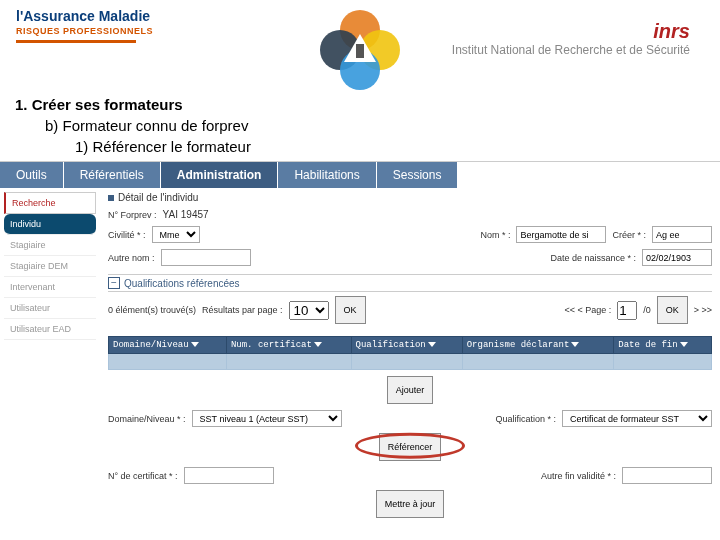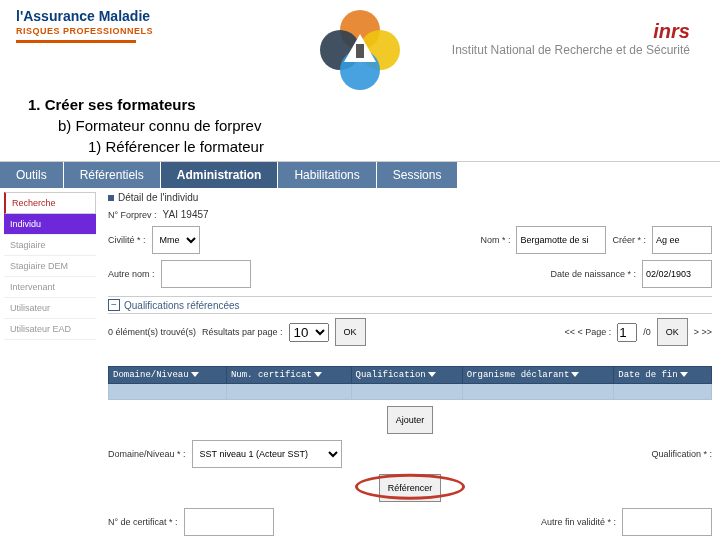--- a/index.html
+++ b/index.html
@@ -13,44 +13,44 @@
   .venn .c { position: absolute; width: 40px; height: 40px; border-radius: 50%; opacity: 0.9; }
   .venn .c1 { background: #e67e22; top: 0; left: 20px; }
   .venn .c2 { background: #2c3e50; top: 20px; left: 0; }
   .venn .c3 { background: #f1c40f; top: 20px; left: 40px; }
   .venn .c4 { background: #3498db; top: 40px; left: 20px; }
   .venn .warn { position: absolute; top: 24px; left: 24px; width: 0; height: 0; border-left: 16px solid transparent; border-right: 16px solid transparent; border-bottom: 28px solid #fff; z-index: 2; }
   .venn .warn-fig { position: absolute; top: 34px; left: 36px; width: 8px; height: 14px; background: #555; z-index: 3; }
   .inrs { position: absolute; top: 20px; right: 30px; text-align: right; }
   .inrs-name { color: #b22222; font-weight: bold; font-style: italic; font-size: 20px; }
   .inrs-sub { color: #888; font-size: 12px; }
-  .slide-title { padding: 4px 28px; line-height: 1.4; font-size: 15px; }
+  .slide-title { padding: 4px 15px; line-height: 1.4; font-size: 15px; }
   .slide-title .l1 { font-weight: bold; }
   .slide-title .l2 { margin-left: 30px; }
   .slide-title .l3 { margin-left: 60px; }
   .app { border-top: 1px solid #ccc; }
   .topnav { display: flex; background: #fff; }
   .topnav div { padding: 6px 16px; font-size: 12px; color: #fff; background: #5a7ca3; border-right: 1px solid #fff; }
   .topnav div.admin { background: #3d5d82; font-weight: bold; }
   .body { display: flex; }
   .sidebar { width: 100px; background: #fff; padding: 4px; }
   .sidebar div { padding: 5px 6px; font-size: 9px; color: #999; border-bottom: 1px solid #eee; }
   .sidebar .recherche { background: #fff; color: #b22222; border: 1px solid #ccc; border-left: 2px solid #b22222; }
-  .sidebar .individu { background: #6d28d9; color: #fff; }
+  .sidebar .individu { background: #0c4a6e; color: #fff; border-radius: 6px; }
   .main { flex: 1; padding: 4px 8px; font-size: 10px; color: #333; }
   .panel-title { font-size: 10px; font-weight: normal; color: #333; margin-bottom: 6px; }
   .panel-title .sq { display: inline-block; width: 6px; height: 6px; background: #3d5d82; margin-right: 4px; }
   .row { display: flex; align-items: center; gap: 6px; margin-bottom: 6px; flex-wrap: nowrap; }
   .row label { font-size: 9px; color: #333; white-space: nowrap; }
-  .row input[type=text], .row select { font-size: 9px; padding: 1px 3px; border: 1px solid #aaa; background: #fff; height: 28px; }
+  .row input[type=text], .row select { font-size: 9px; padding: 1px 3px; border: 1px solid #aaa; background: #fff; height: 17px; }
   .row input[type=text] { width: 90px; }
   .section-hdr { display: flex; align-items: center; gap: 4px; margin: 8px 0 4px; border-top: 1px solid #ccc; border-bottom: 1px solid #ccc; padding: 2px 0;}
   .section-hdr .collapse { display: inline-block; width: 12px; height: 12px; border: 1px solid #3d5d82; text-align: center; line-height: 10px; color: #3d5d82; font-size: 10px; }
   .section-hdr .label { color: #3d5d82; font-size: 10px; }
-  .pager { display: flex; align-items: center; gap: 6px; font-size: 9px; margin-bottom: 20px; flex-wrap: nowrap;}
+  .pager { display: flex; align-items: center; gap: 6px; font-size: 9px; margin-bottom: 12px; flex-wrap: nowrap;}
   table.data { width: 100%; border-collapse: collapse; font-size: 9px; }
   table.data th { background: #3d5d82; color: #fff; padding: 3px 4px; text-align: left; font-weight: normal; border: 1px solid #2c4a6b; font-family: Liberation Mono, monospace;}
   table.data td { background: #b8cde0; padding: 3px 4px; border: 1px solid #aac3da; height: 16px;}
   table.data th .sort { display:inline-block; width:0; height:0; border-left:4px solid transparent;border-right:4px solid transparent;border-top:5px solid #fff; margin-left:2px; vertical-align:middle;}
   .center-btn { text-align: center; margin: 6px 0; }
   .center-btn button, .small-btn { font-size: 9px; padding: 8px 8px; border: 1px solid #888; background: #f0f0f0; }
   .referencer-wrap { text-align: center; margin: 6px 0; position: relative;}
   .ellipse { position: absolute; left: 50%; top: 50%; transform: translate(-50%,-55%); width: 110px; height: 26px; border: 3px solid #c0392b; border-radius: 50%; pointer-events: none;}
   .flex-spacer { flex: 1; }
 </style>
@@ -167,20 +167,21 @@
           </tbody>
       </table>
 
       <div class="center-btn"><button>Ajouter</button></div>
 
       <div class="row">
         <label>Domaine/Niveau * :</label>
         <select style="width:150px"><option>SST niveau 1 (Acteur SST)</option></select>
         <div class="flex-spacer"></div>
         <label>Qualification * :</label>
+        <select style="width:150px"><option>Certificat de formateur SST</option></select>
       </div>
 
       <div class="referencer-wrap">
         <button class="small-btn">Référencer</button>
         <div class="ellipse"></div>
       </div>
 
       <div class="row">
         <label>N° de certificat * :</label>
         <input type="text" value="" style="">

